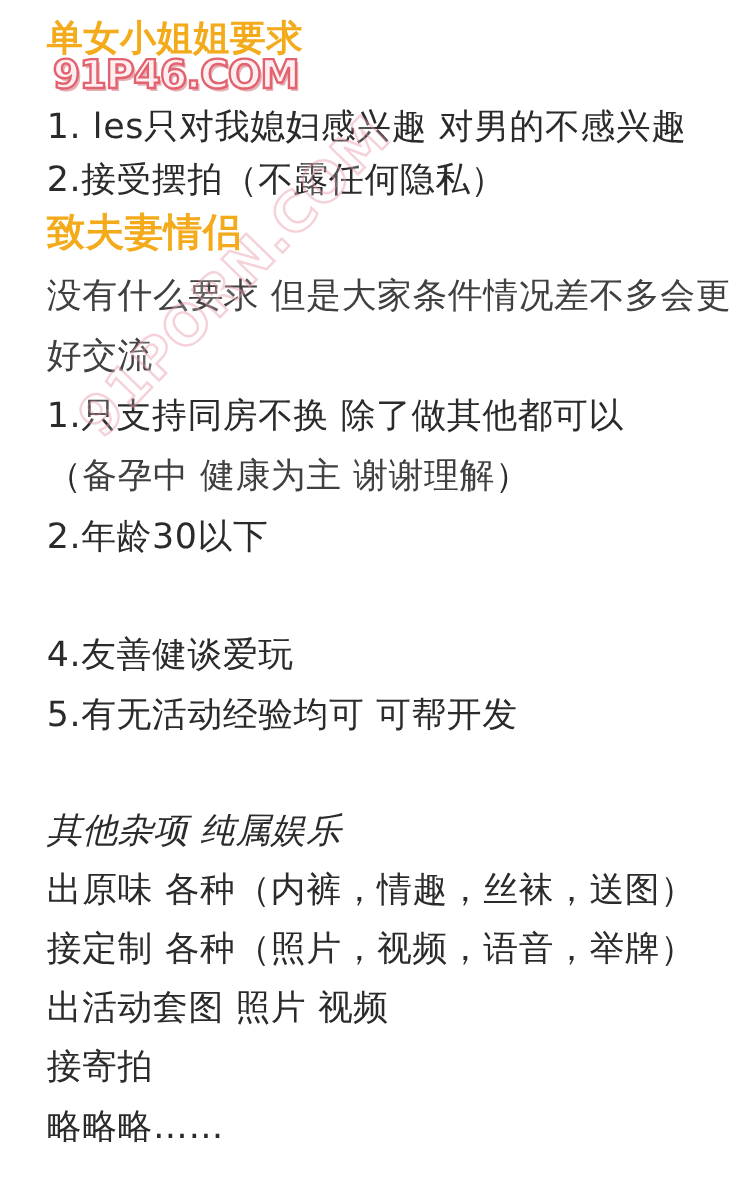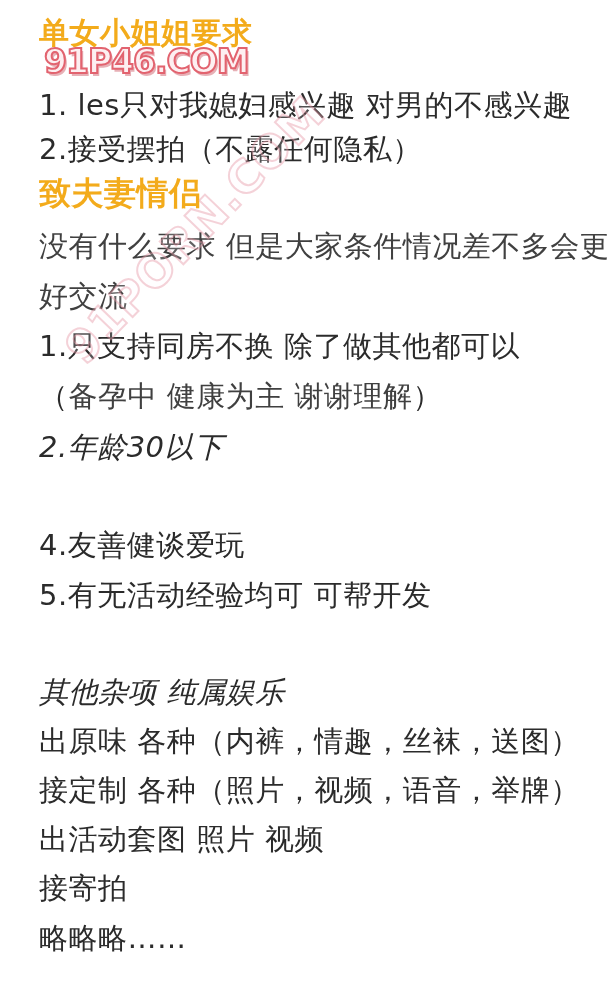--- a/index.html
+++ b/index.html
@@ -22,21 +22,21 @@
   .black{color:#2b2b2b;}
   
   .r-title{top:16px;}
   .r1{top:88px;}
   .r2{top:132px;text-align:center;}
   .r-h2{top:176px;}
   .r3{top:229px;}
   .r4{top:279px;}
   .r5{top:329px;}
   .r6{top:379px;}
-  .r7{top:430px;font-style:italic;}
+  .r7{top:430px;}
   .r8{top:479px;}
   .r9{top:528px;}
   .r10{top:578px;}
   .r11{top:675px;font-style:italic;}
   .r12{top:724px;}
   .r13{top:773px;}
   .r14{top:822px;}
   .r15{top:871px;}
   .r16{top:921px;}
   

